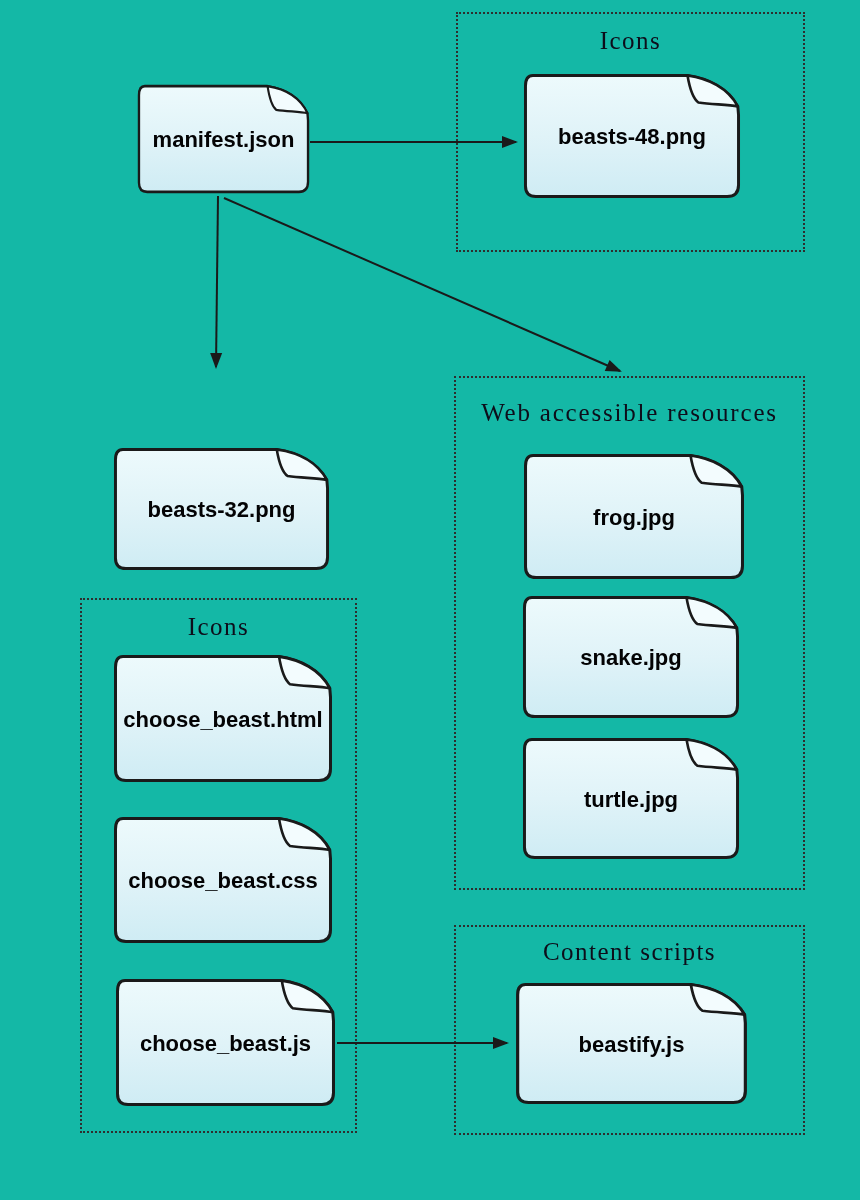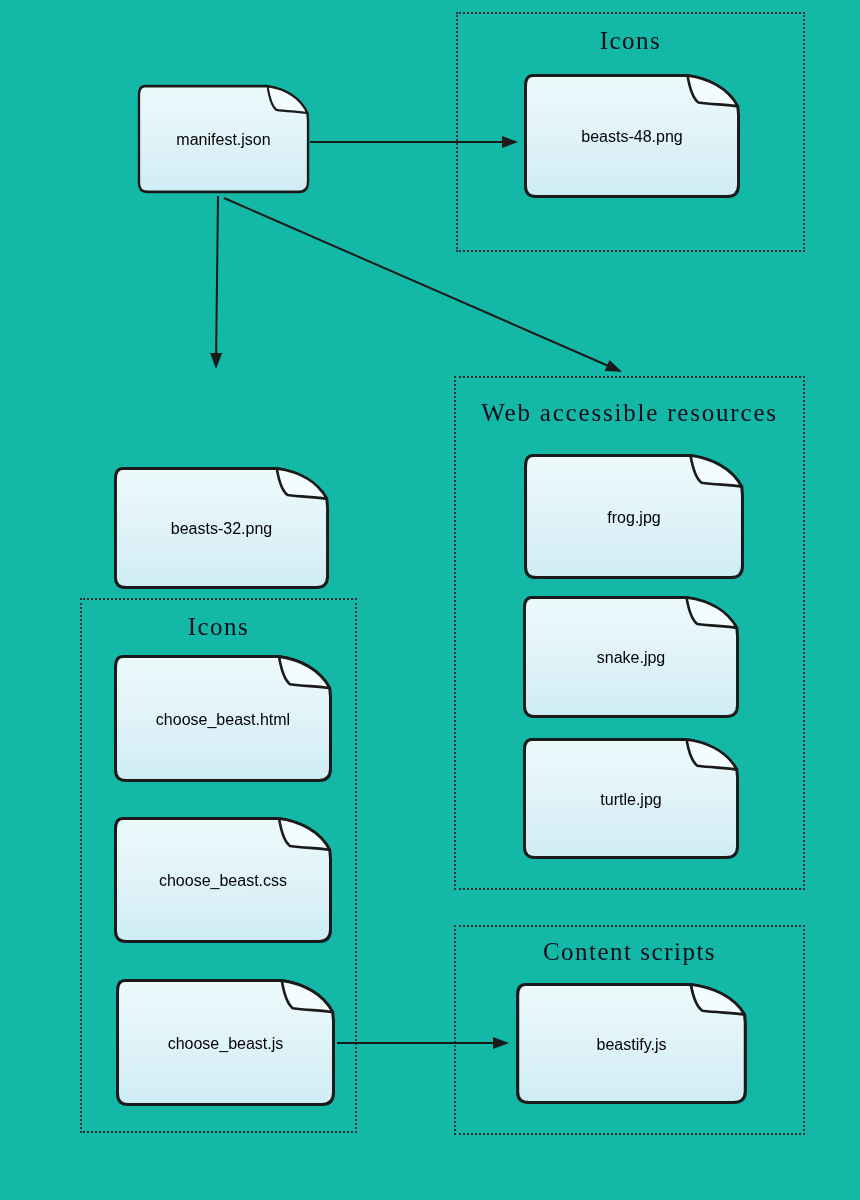--- a/index.html
+++ b/index.html
@@ -50,22 +50,22 @@
   }
   .file-shape {
     position: absolute;
     inset: 0;
     width: 100%;
     height: 100%;
   }
   .file-label {
     position: relative;
     z-index: 2;
-    font-weight: 400;
-    font-size: 16px;
+    font-weight: 700;
+    font-size: 22px;
     color: #030304;
     white-space: nowrap;
     padding-top: 2px;
   }
   
   .edges {
     position: absolute;
     left: 0; top: 0;
     z-index: 2;
     pointer-events: none;
@@ -126,21 +126,21 @@
     <span class="file-label">manifest.json</span>
   </div>
 
   <div class="file-node" style="left:523px;top:73px;width:218px;height:126px;">
     <svg class="file-shape" viewBox="0 0 220 126" preserveAspectRatio="none">
         <use href="#fileShape"></use>
       </svg>
     <span class="file-label">beasts-48.png</span>
   </div>
 
-  <div class="file-node" style="left:113px;top:466px;width:217px;height:124px;">
+  <div class="file-node" style="left:113px;top:447px;width:217px;height:124px;">
     <svg class="file-shape" viewBox="0 0 220 126" preserveAspectRatio="none">
         <use href="#fileShape"></use>
       </svg>
     <span class="file-label">beasts-32.png</span>
   </div>
 
   <div class="file-node" style="left:113px;top:654px;width:220px;height:129px;">
     <svg class="file-shape" viewBox="0 0 220 126" preserveAspectRatio="none">
         <use href="#fileShape"></use>
       </svg>

